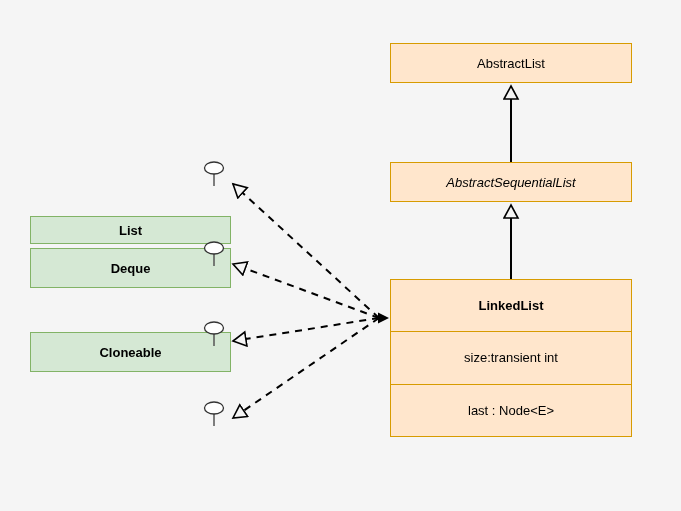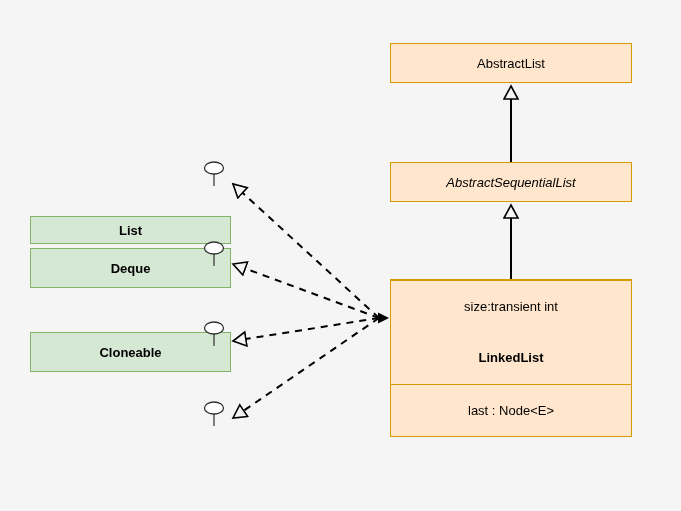--- a/index.html
+++ b/index.html
@@ -43,22 +43,22 @@
 
   <div class="node class-node" style="left:390px; top:43px; width:242px; height:40px;">
     <span>AbstractList</span>
   </div>
 
   <div class="node class-node" style="left:390px; top:162px; width:242px; height:40px;font-style:italic;">
     <span>AbstractSequentialList</span>
   </div>
 
   <div class="node class-node compart" style="left:390px; top:279px; width:242px; height:158px;">
+    <div class="row title">LinkedList</div>
     <div class="row">size:transient int</div>
-    <div class="row title">LinkedList</div>
     <div class="row">last : Node&lt;E&gt;</div>
   </div>
 
   <div class="node iface-node" style="left:30px; top:176px; width:201px; height:28px;margin-top:40px;">
     <span>List</span>
   </div>
 
   <div class="node iface-node" style="left:30px; top:248px; width:201px; height:40px;">
     <span>Deque</span>
   </div>

